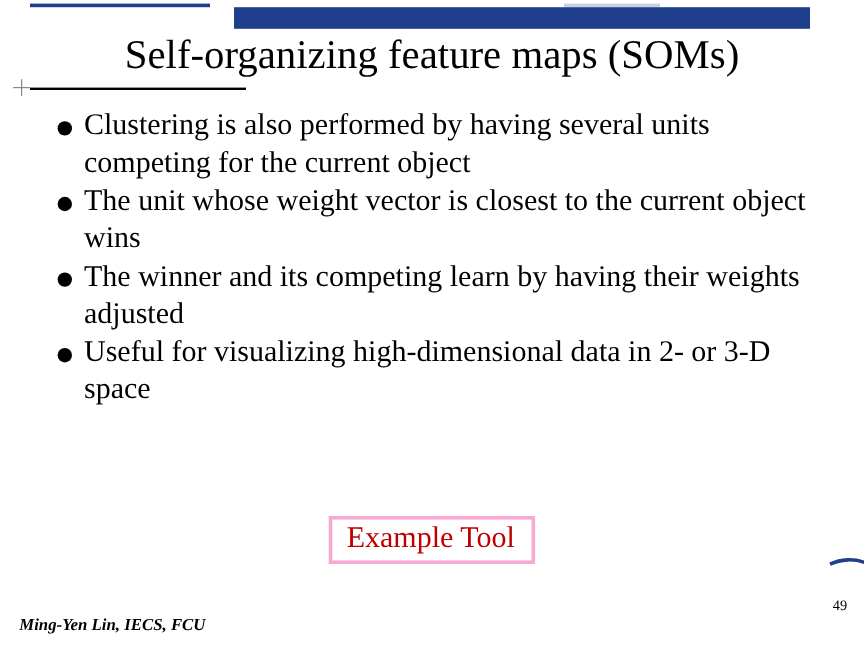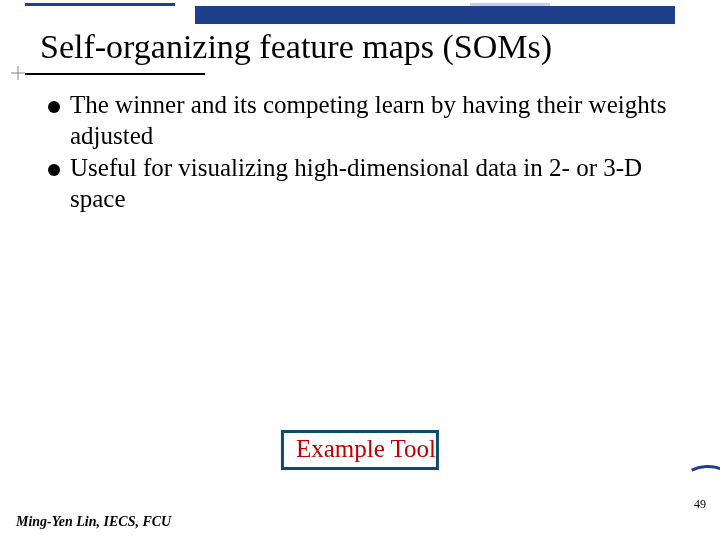--- a/index.html
+++ b/index.html
@@ -10,21 +10,21 @@
   .deco-top { position: absolute; left: 0; right: 0; top: 0; }
   .deco-line-1 { position: absolute; top: 3px; left: 25px; width: 150px; height: 3px; background: #1f3f8c; }
   .deco-block { position: absolute; top: 6px; left: 195px; width: 480px; height: 18px; background: #1f3f8c; }
   .deco-line-2 { position: absolute; top: 3px; left: 470px; width: 80px; height: 3px; background: #1f3f8c; opacity: 0.25; }
 
   .title {
     position: absolute;
     top: 28px;
     left: 0;
     right: 0;
-    text-align: left;
+    text-align: center;
     font-size: 34px;
     color: #000;
     font-weight: 400;
     padding: 0 40px;
   }
   .title-underline {
     position: absolute;
     top: 73px;
     left: 25px;
     width: 180px;
@@ -73,24 +73,24 @@
     height: 12px;
     background: #000;
     border-radius: 50%;
   }
 
   .example-box {
     position: absolute;
     left: 50%;
     transform: translateX(-50%);
     bottom: 70px;
-    border: 3px solid #0c4a6e;
+    border: 3px solid #f9a8d4;
     color: #c00000;
     font-size: 25px;
-    padding: 2px 0 4px 12px;
+    padding: 2px 14px 4px 12px;
     background: #fff;
   }
 
   
   .corner-arc {
     position: absolute;
     right: -28px;
     bottom: -5px;
     width: 80px;
     height: 80px;
@@ -127,20 +127,22 @@
     <div class="deco-line-1"></div>
     <div class="deco-block"></div>
     <div class="deco-line-2"></div>
   </div>
 
   <h1 class="title">Self-organizing feature maps (SOMs)</h1>
   <div class="title-underline"></div>
   <div class="cross-mark"></div>
 
   <ul class="bullets">
+    <li>Clustering is also performed by having several units competing for the current object</li>
+    <li>The unit whose weight vector is closest to the current object wins</li>
     <li>The winner and its competing learn by having their weights adjusted</li>
     <li>Useful for visualizing high-dimensional data in 2- or 3-D space</li>
   </ul>
 
   <div class="example-box">Example Tool</div>
 
   <div class="corner-arc"></div>
 
   <div class="footer-num">49</div>
   <div class="footer-author">Ming-Yen Lin, IECS, FCU</div>

